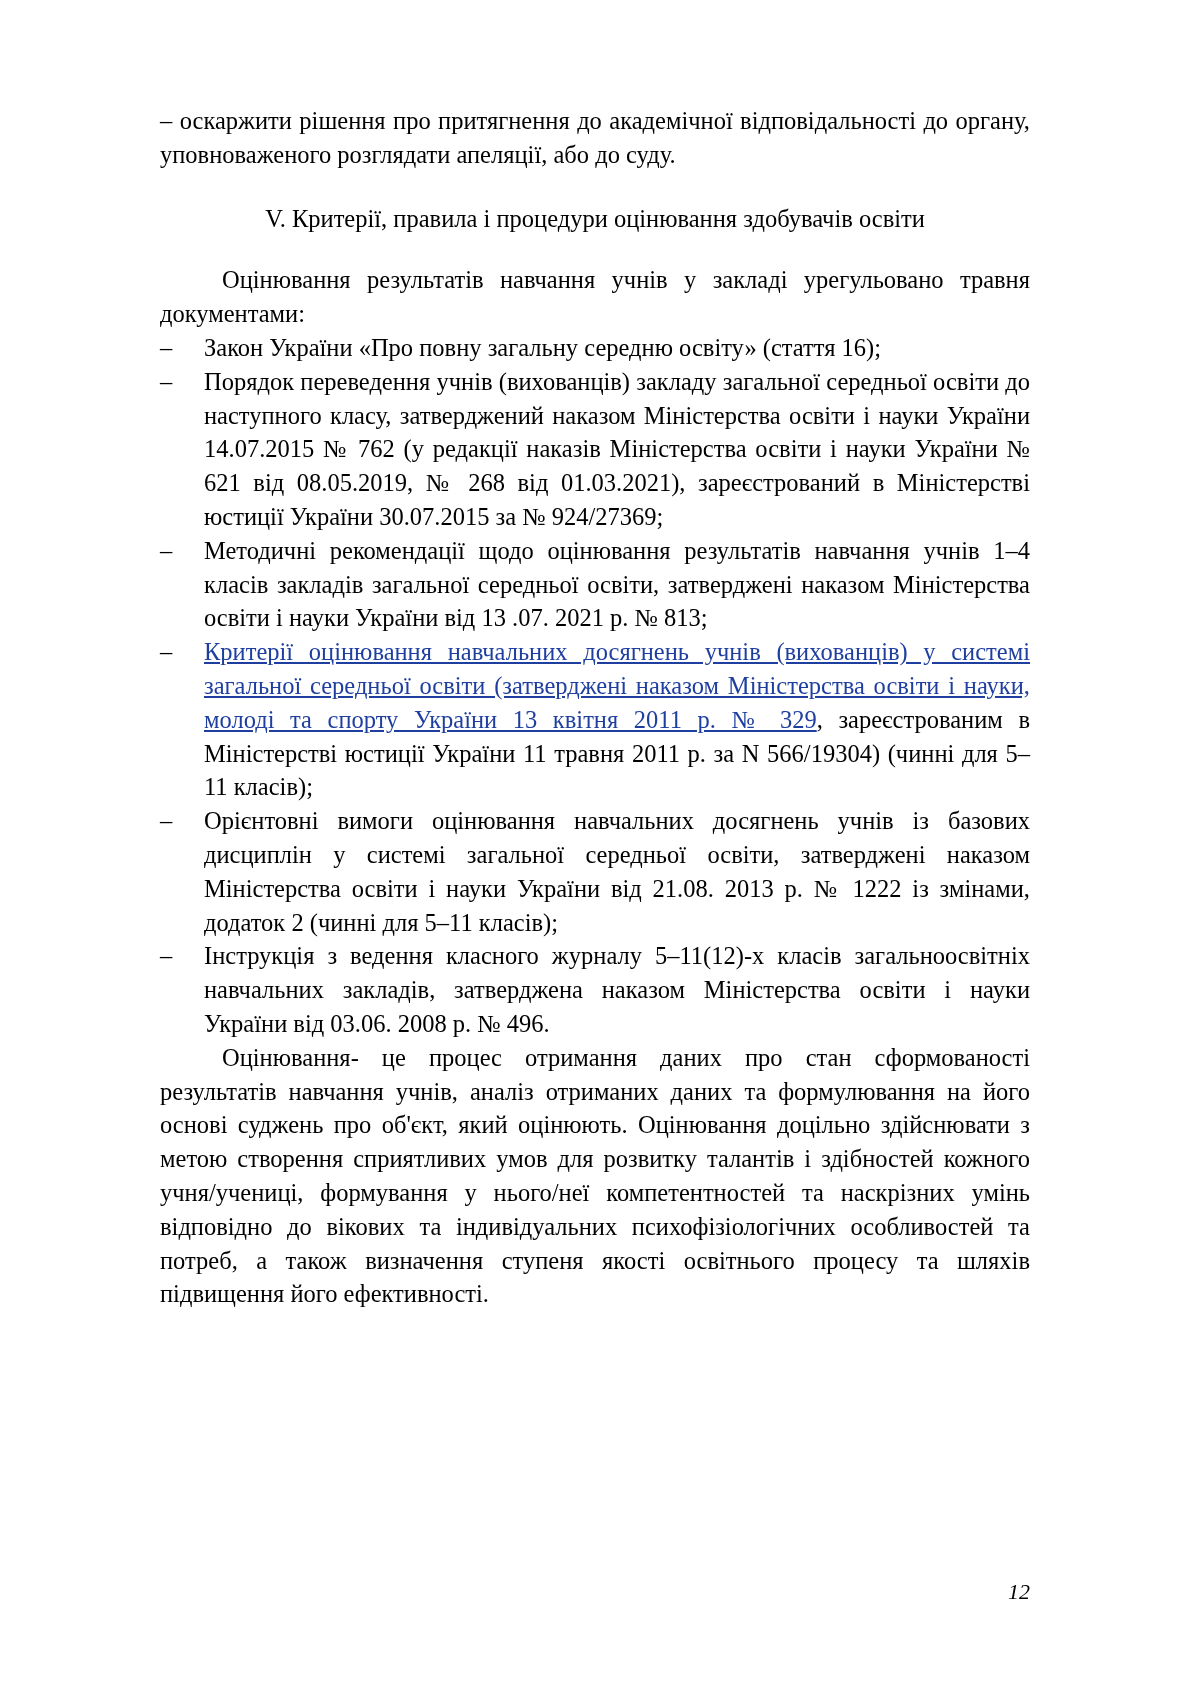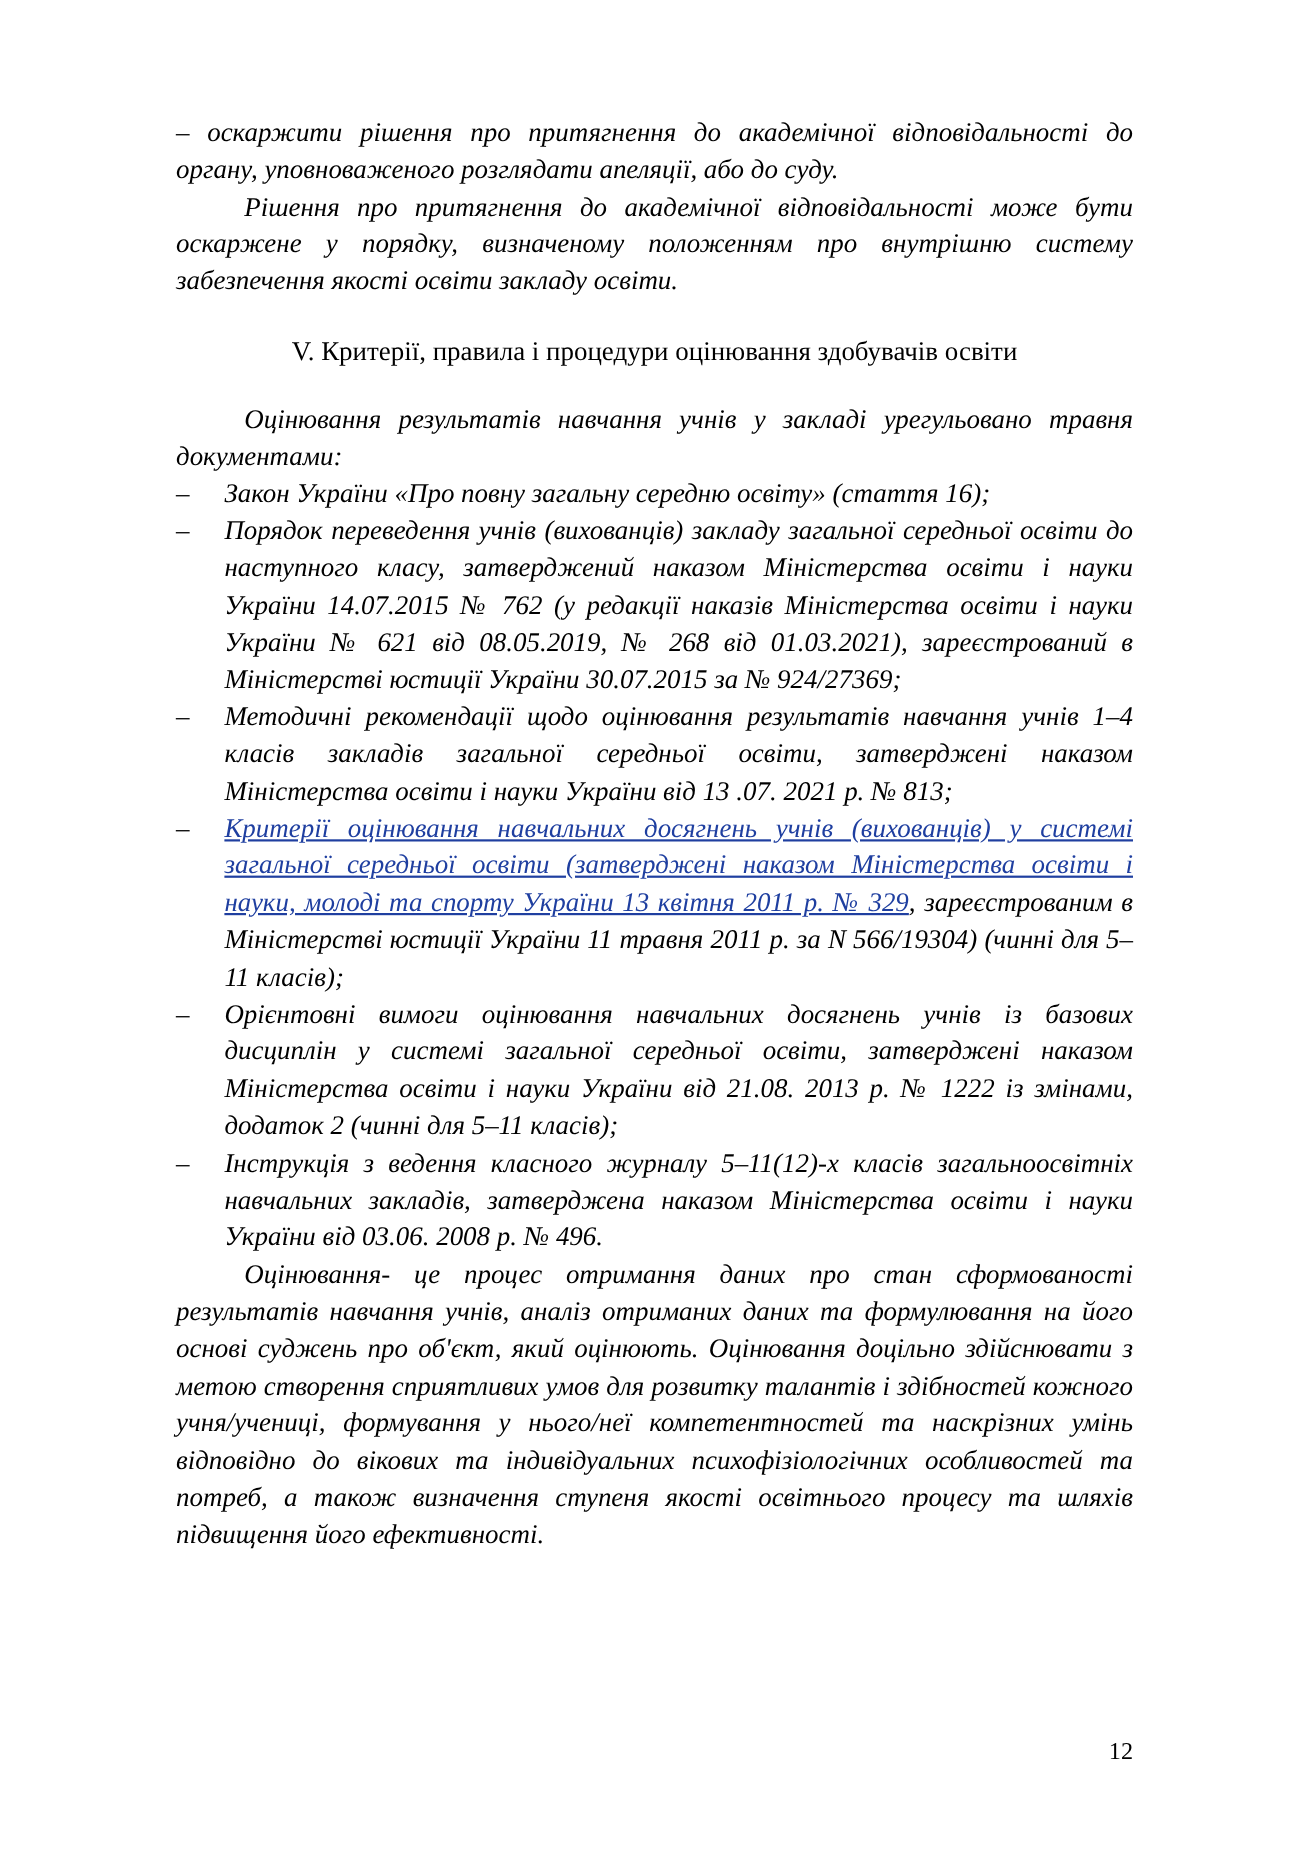--- a/index.html
+++ b/index.html
@@ -22,21 +22,20 @@
     left: 160px;
     top: 104px;
     width: 870px;
   }
   p, li {
     margin: 0;
     font-size: 24.5px;
     line-height: 1.38;
     text-align: justify;
     text-justify: inter-word;
-    font-style: italic;
   }
   .para {
     text-indent: 62px;
   }
   .noindent {
     text-indent: 0;
   }
   .section-title {
     text-align: center;
     font-weight: normal;
@@ -64,31 +63,31 @@
   .link {
     color: #1f3fa0;
     text-decoration: underline;
   }
   .page-number {
     position: absolute;
     right: 160px;
     bottom: 78px;
     font-size: 22px;
     font-family: "Liberation Serif", serif;
+    font-style: italic;
   }
 </style>
 </head>
 <body>
 
 <div class="page">
 
   <div class="content">
 
     <p class="noindent">– оскаржити рішення про притягнення до академічної відповідальності до органу, уповноваженого розглядати апеляції, або до суду.</p>
-    <p class="para">Рішення про притягнення до академічної відповідальності може бути оскаржене у порядку, визначеному положенням про внутрішню систему забезпечення якості освіти закладу освіти.</p>
 
     <h2 class="section-title">V. Критерії, правила і процедури оцінювання здобувачів освіти</h2>
 
     <p class="para">Оцінювання результатів навчання учнів у закладі урегульовано травня документами:</p>
 
     <ul class="doc-list">
       <li>
         <span class="bullet">–</span>
         <span>Закон України «Про повну загальну середню освіту» (стаття 16);</span>
       </li>

